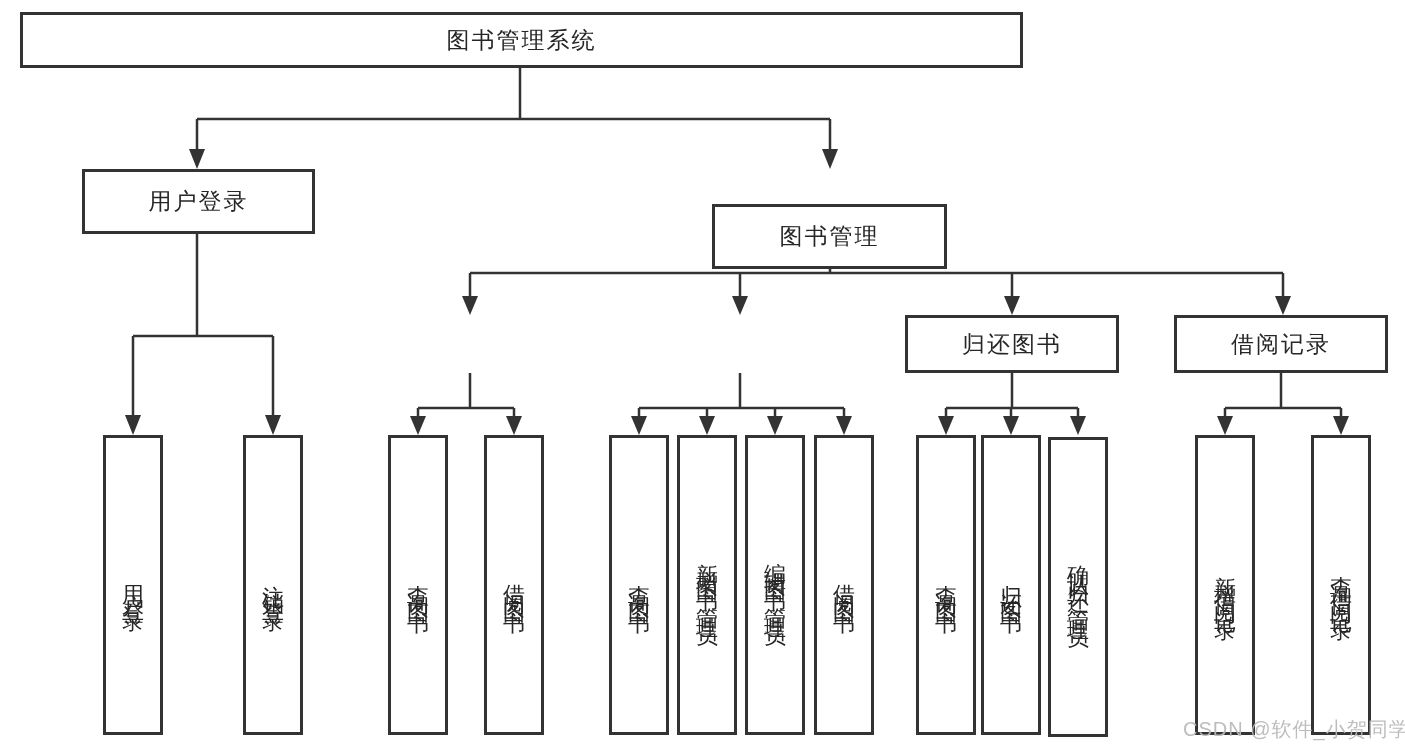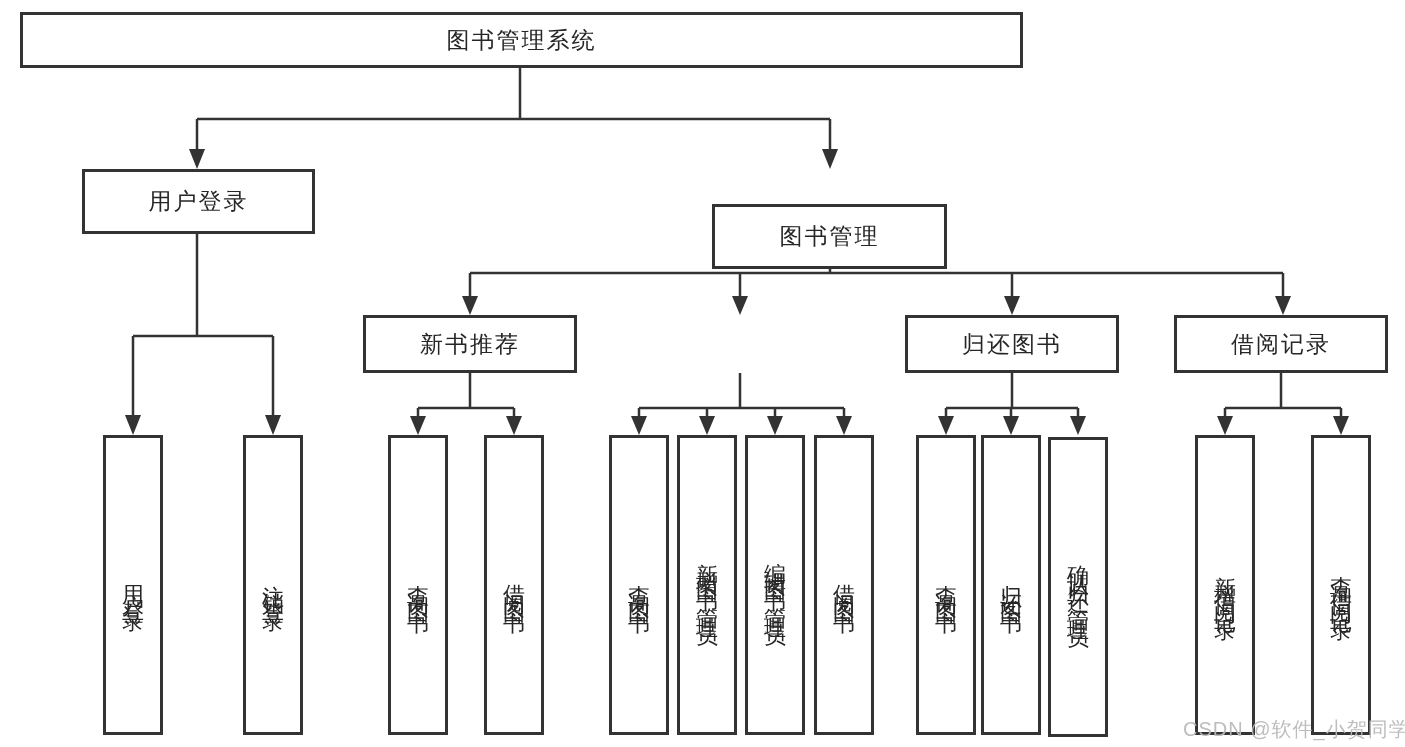--- a/index.html
+++ b/index.html
@@ -105,23 +105,20 @@
     <span class="lbl">图书管理系统</span>
   </div>
 
   <div class="node h-node" style="left:82px; top:169px; width:233px; height:65px;">
     <span class="lbl">用户登录</span>
   </div>
   <div class="node h-node" style="left:712px; top:169px; width:235px; height:65px;margin-top:35px;">
     <span class="lbl">图书管理</span>
   </div>
 
-  <div class="node h-node" style="left:363px; top:315px; width:214px; height:58px;">
-    <span class="lbl">新书推荐</span>
-  </div>
   <div class="node h-node" style="left:905px; top:315px; width:214px; height:58px;">
     <span class="lbl">归还图书</span>
   </div>
   <div class="node h-node" style="left:1174px; top:315px; width:214px; height:58px;">
     <span class="lbl">借阅记录</span>
   </div>
 
   <div class="node v-node" style="left:103px; top:435px; width:60px; height:300px;">
     <span class="lbl">用户登录</span>
   </div>

